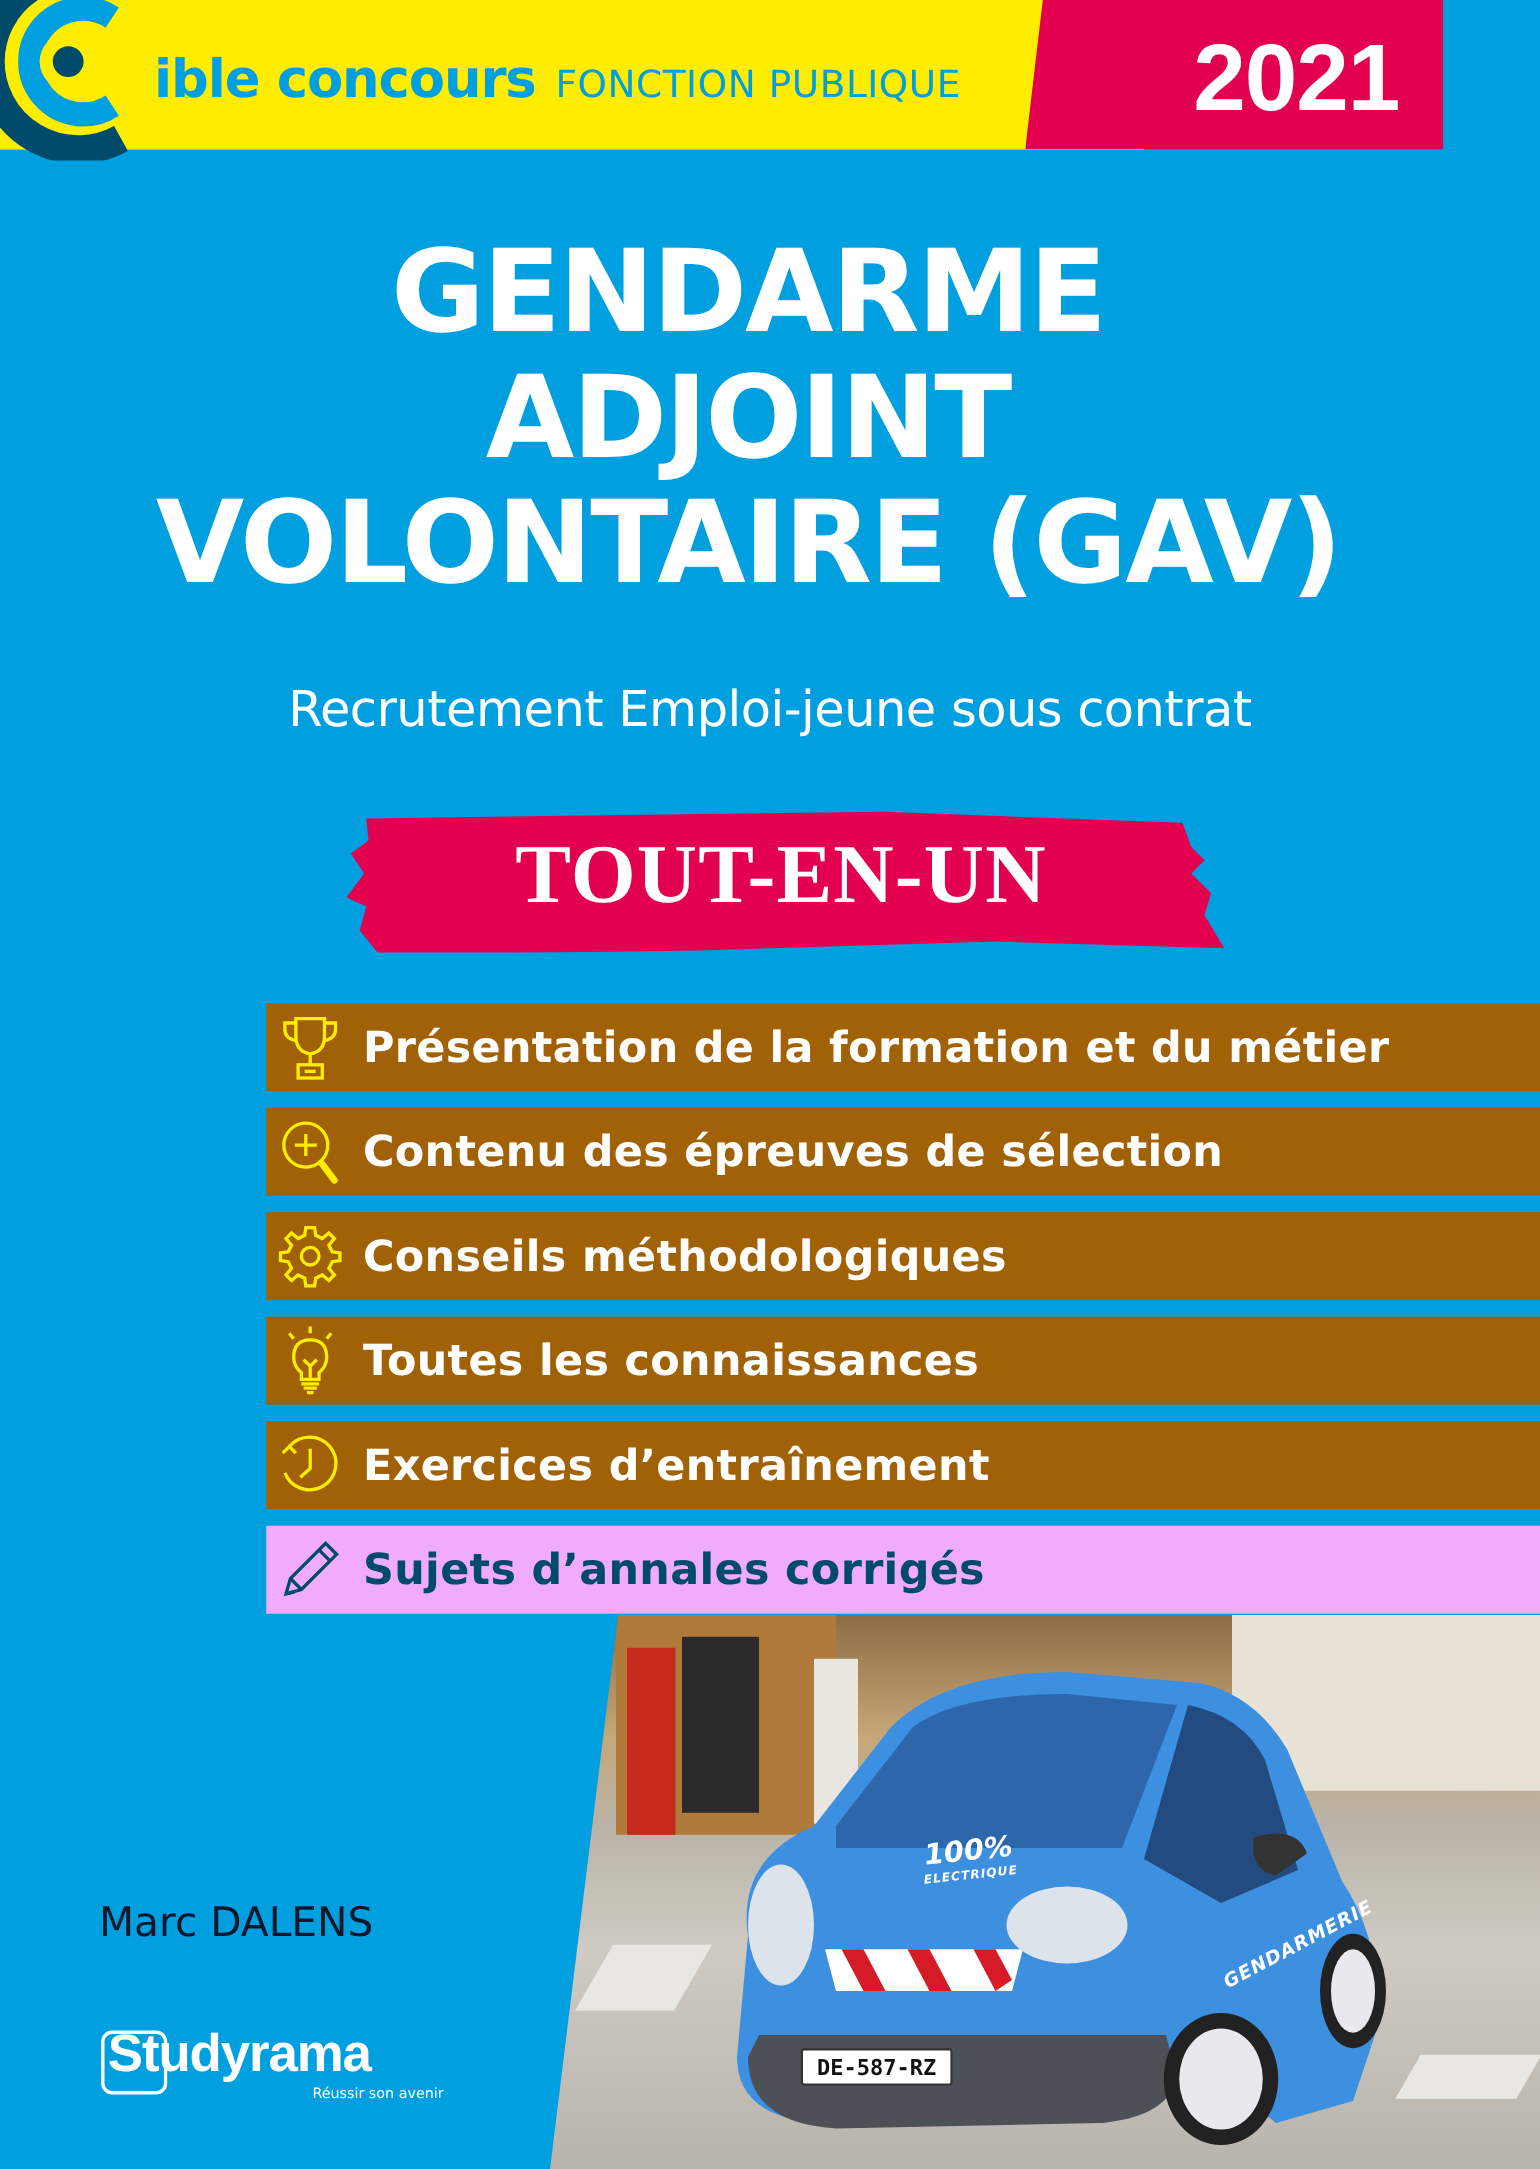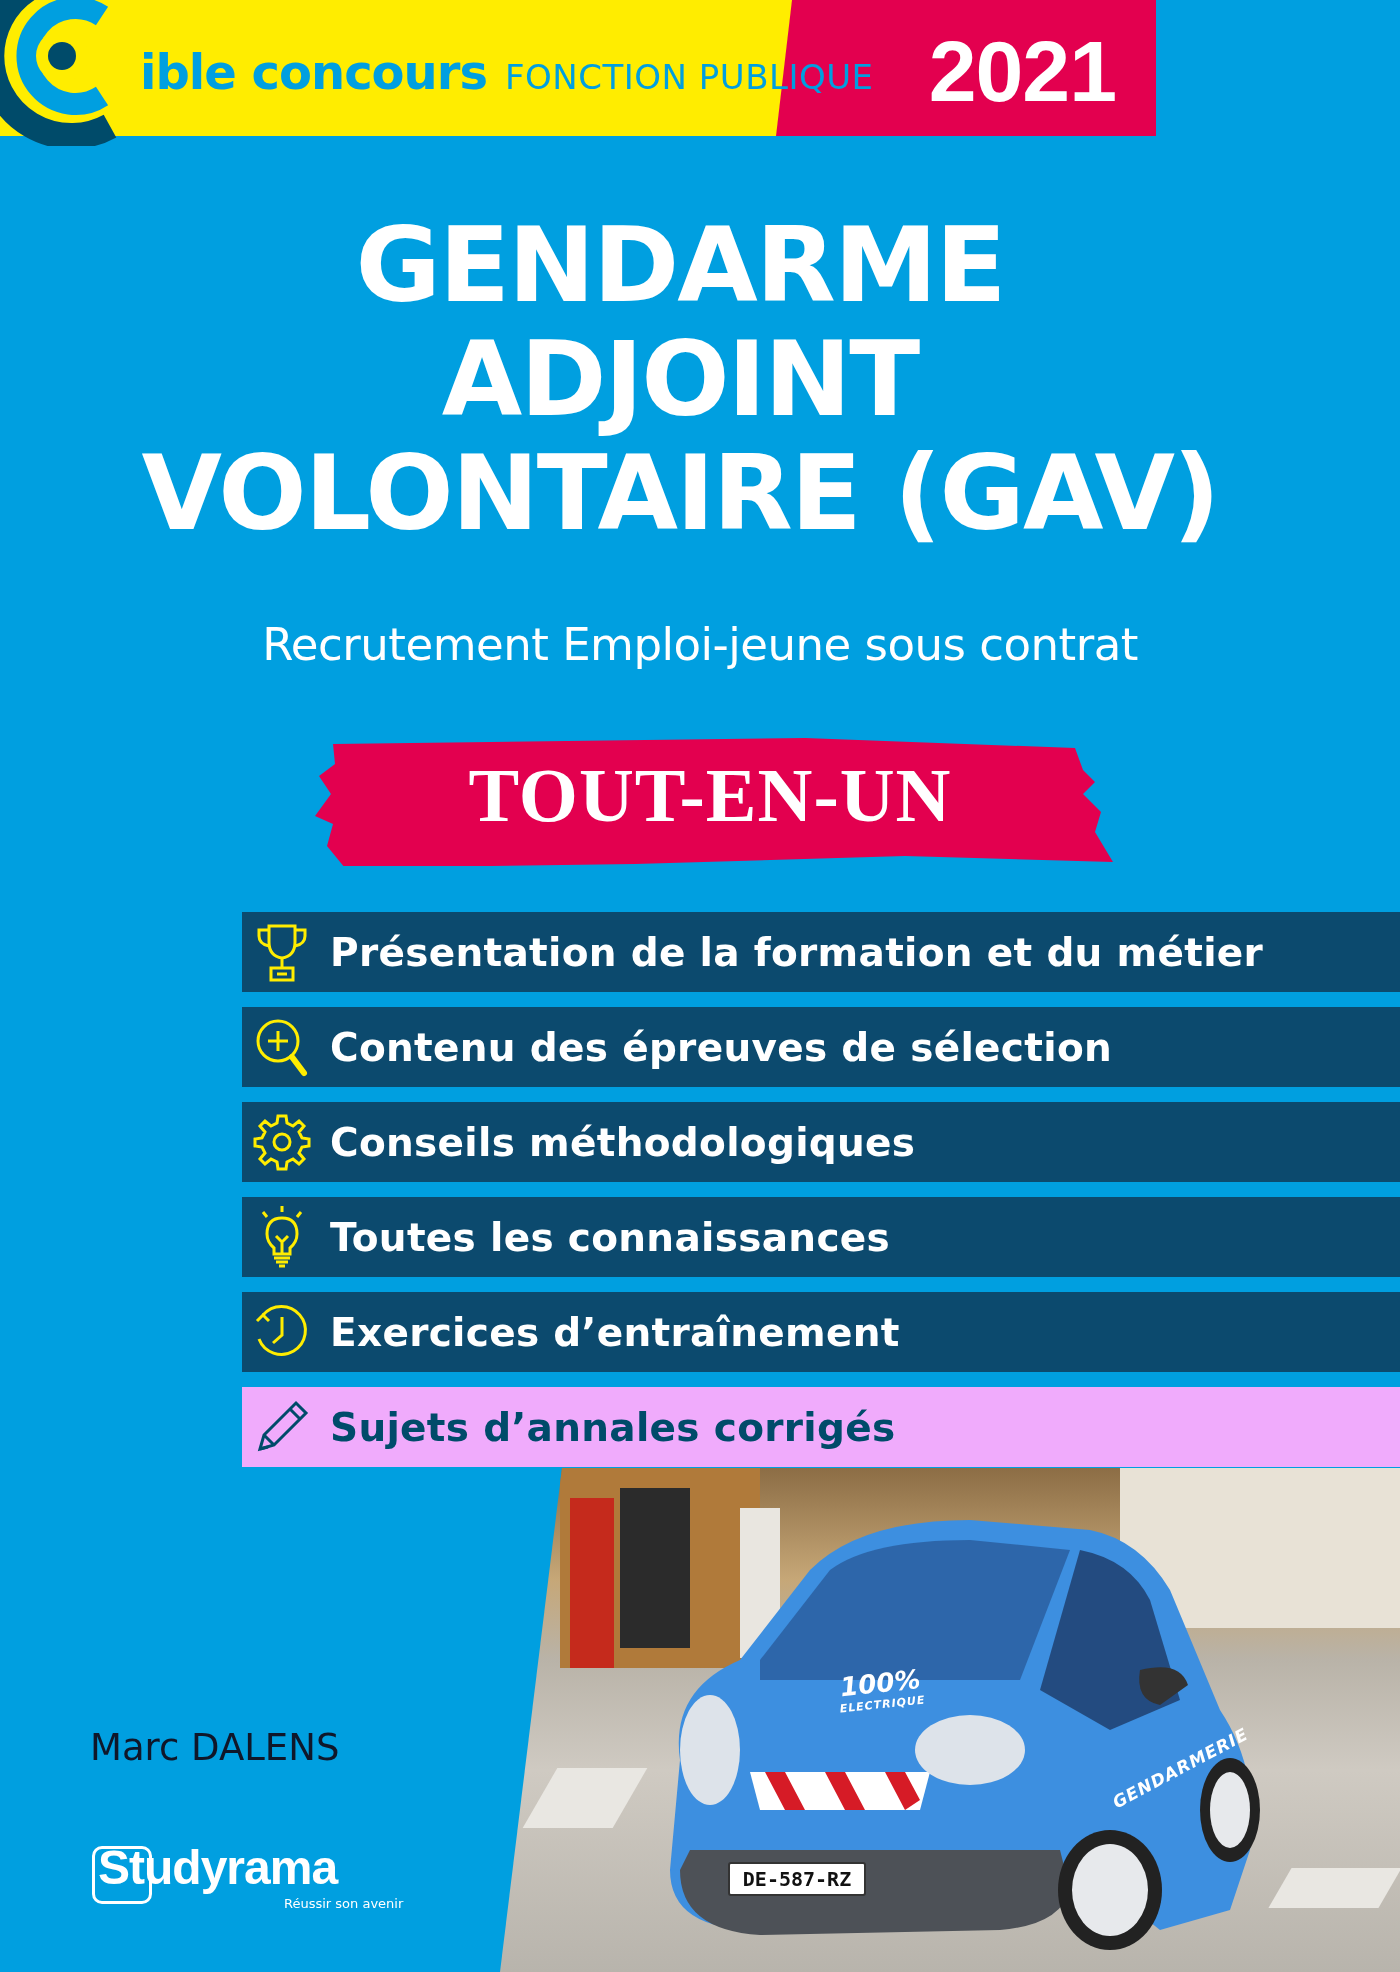--- a/index.html
+++ b/index.html
@@ -1,20 +1,20 @@
 <!DOCTYPE html>
 <html><head>
 <meta charset="utf-8">
 <style>
   * { margin:0; padding:0; box-sizing:border-box; }
   html, body { width:1400px; height:1972px; overflow:hidden; }
   body { background:#009fe0; font-family:"DejaVu Sans", sans-serif; position:relative; }
 
   
-  .header { position:absolute; left:0; top:0; width:1156px; height:140px; }
+  .header { position:absolute; left:0; top:0; width:1312px; height:140px; }
   .header-yellow { position:absolute; left:0; top:0; width:1040px; height:136px; background:#ffed00; }
   .header-red { position:absolute; top:0; right:0; width:380px; height:136px; background:#e3004f;
                 clip-path:polygon(16px 0, 100% 0, 100% 100%, 0 100%); }
   .logo-mark { position:absolute; left:-10px; top:-34px; width:160px; height:180px; }
   .brand { position:absolute; left:140px; top:44px; display:flex; align-items:baseline; gap:18px; }
   .brand-main { color:#009fe0; font-weight:bold; font-size:48px; letter-spacing:-1px; }
   .brand-sub { color:#009fe0; font-size:34px; letter-spacing:0.5px; }
   .year { position:absolute; right:40px; top:22px; color:#fff; font-weight:bold; font-size:86px; letter-spacing:-1px;
           font-family:"Liberation Sans", sans-serif; }
 
@@ -23,21 +23,21 @@
   .title-line { font-family:"DejaVu Sans", sans-serif; font-weight:bold; font-size:104px; line-height:114px; letter-spacing:-2px; }
   .subtitle { position:absolute; left:0; top:618px; width:1400px; text-align:center; color:#fff; font-size:45px; letter-spacing:-0.5px; }
 
   
   .brush { position:absolute; left:305px; top:736px; width:810px; height:130px; }
   .brush svg { position:absolute; left:0; top:0; }
   .brush-label { position:absolute; left:0; top:16px; width:100%; text-align:center; color:#fff; font-family:Liberation Serif, serif; font-weight:bold; font-size:76px; letter-spacing:1px; }
 
   
   .features { position:absolute; left:242px; top:912px; width:1158px; }
-  .feature { position:relative; height:80px; margin-bottom:15px; background:#0c4a6e; display:flex; align-items:center; }
+  .feature { position:relative; height:80px; margin-bottom:15px; background:#a16207; display:flex; align-items:center; }
   .feature.highlight { background:#f0abfc; width:330px; }
   .feature-icon { width:72px; height:80px; display:flex; align-items:center; justify-content:center; margin-left:4px; }
   .feature-label { color:#fff; font-weight:bold; font-size:39px; letter-spacing:0.3px; white-space:nowrap; margin-left:12px; }
   .feature.highlight .feature-label { color:#004b6a; }
 
   
   .photo { position:absolute; left:500px; top:1468px; width:900px; height:504px;
            clip-path:polygon(62px 0, 100% 0, 100% 100%, 0 100%);
            background:linear-gradient(180deg,#8c6d45 0%,#c6a777 22%,#b9b3a8 38%,#cfcac2 60%,#b8b4ac 100%); overflow:hidden; }
   .shop { position:absolute; left:60px; top:0; width:200px; height:200px; background:#b07a3a; }

